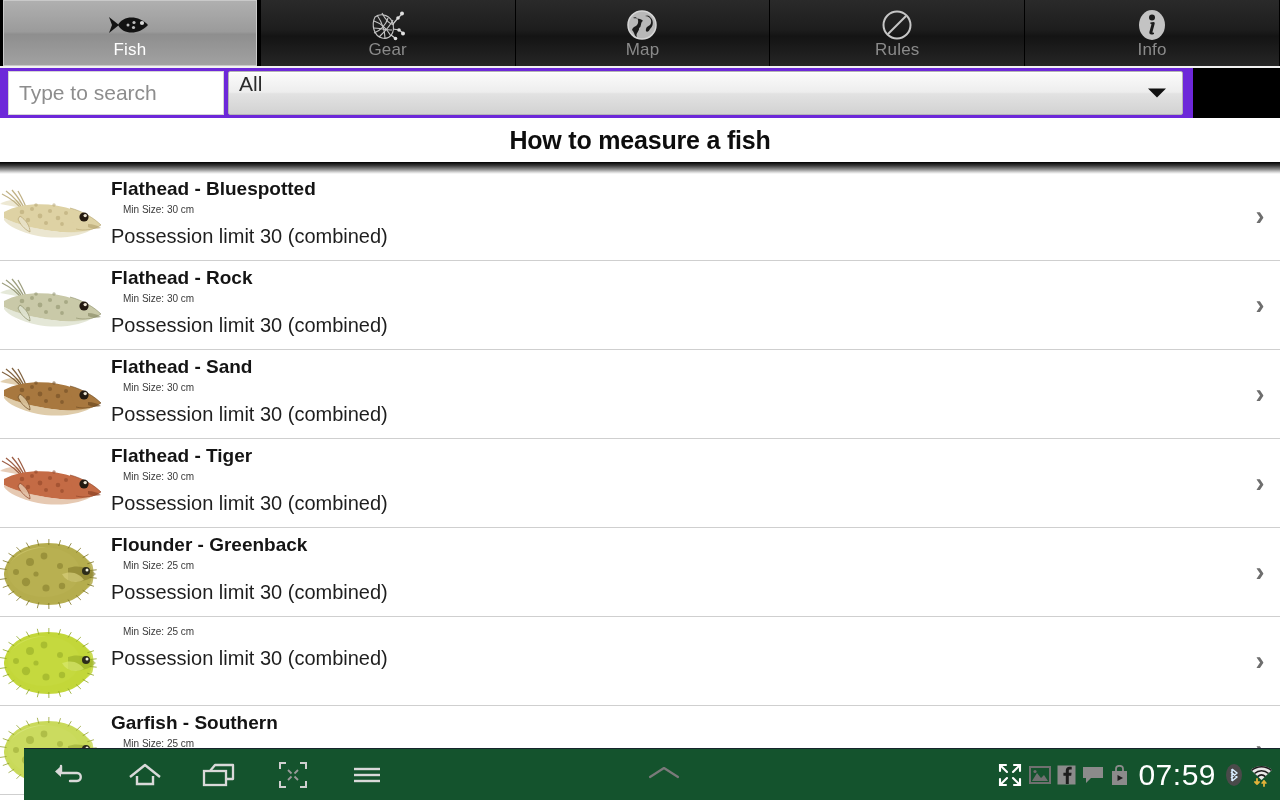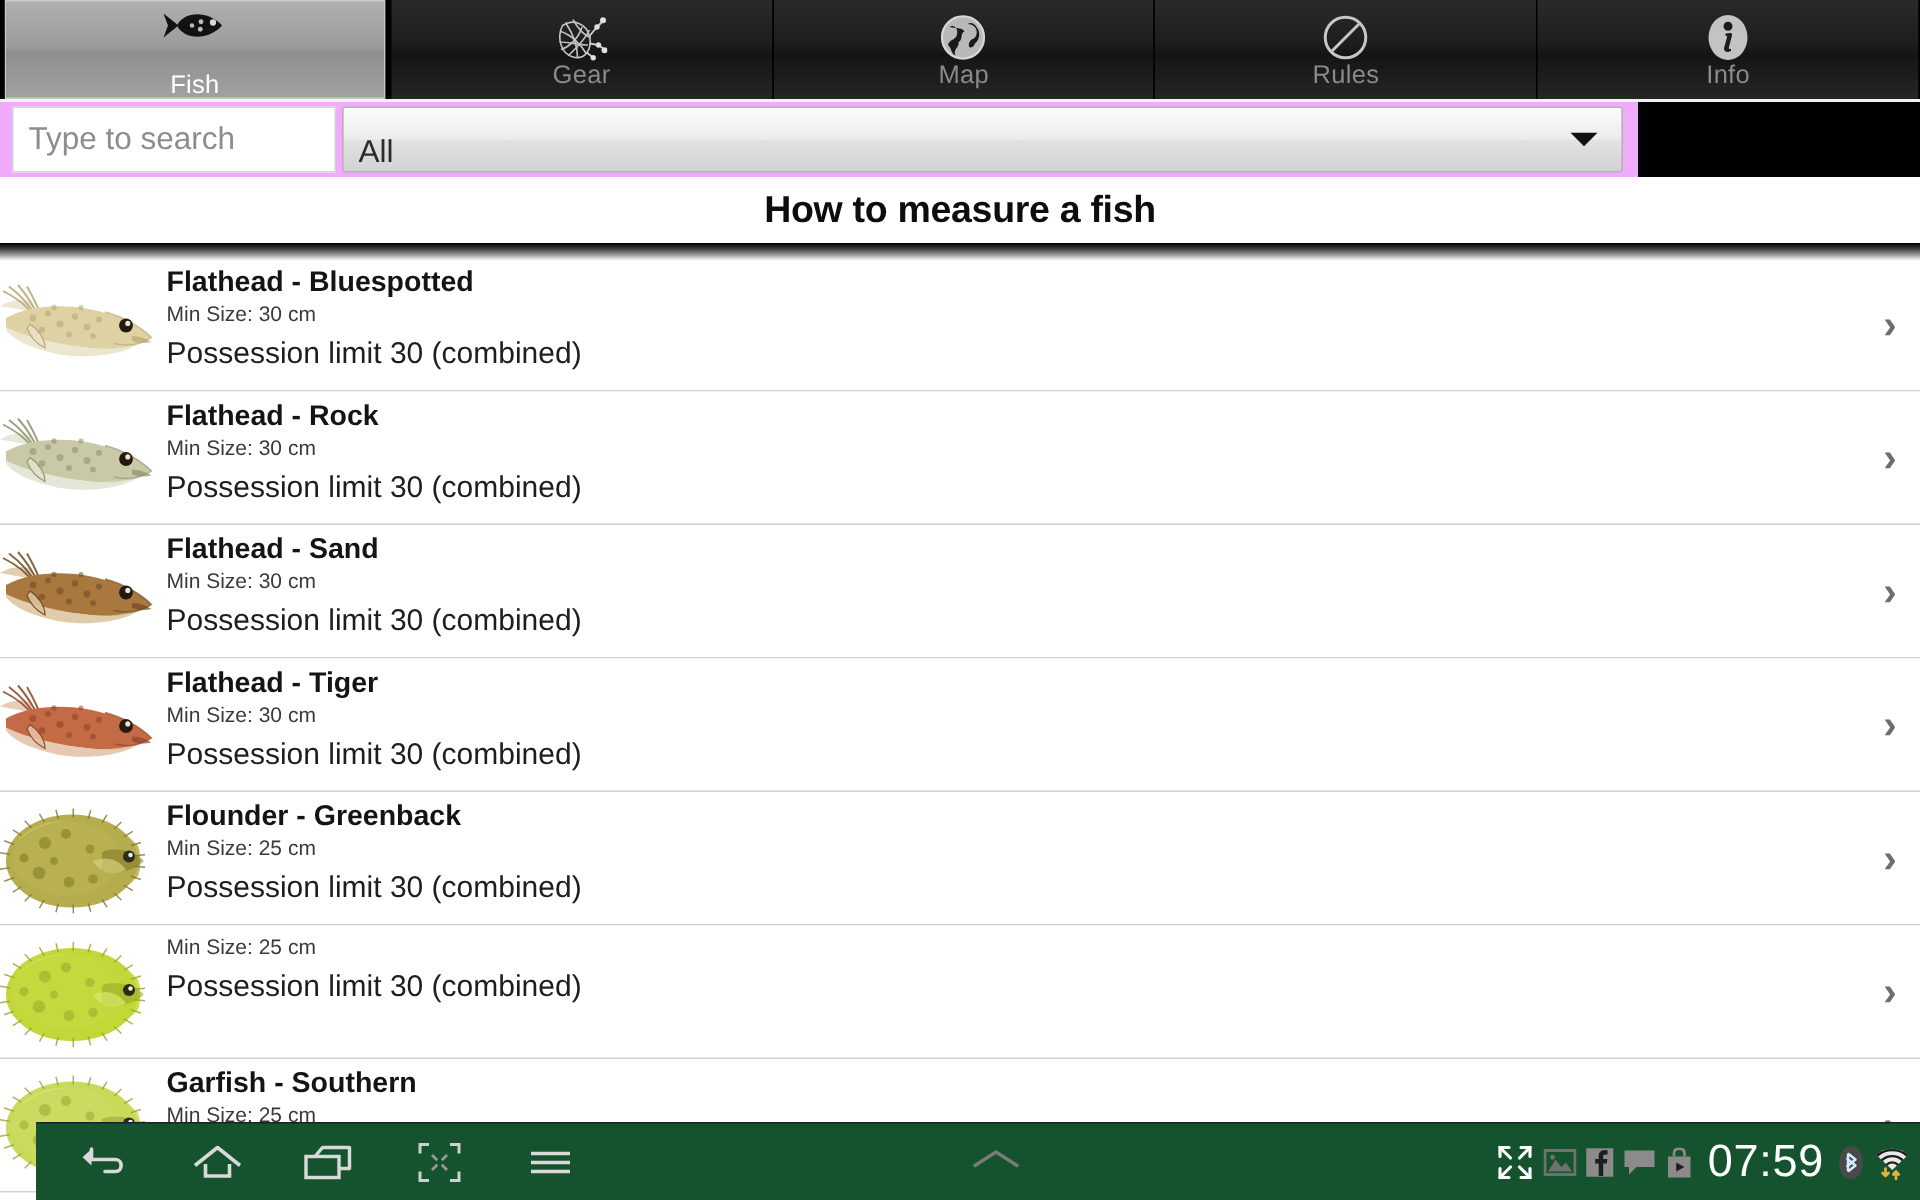--- a/index.html
+++ b/index.html
@@ -27,42 +27,41 @@
     justify-content: center;
     background: linear-gradient(to bottom, #2a2a2a 0%, #1d1d1d 45%, #141414 55%, #262626 100%);
     border-right: 1px solid #000;
     padding-top: 2px;
   }
   .tab:first-child { border-left: 3px solid #000; }
   .tab.selected {
     background: linear-gradient(to bottom, #b0b0b0 0%, #9b9b9b 48%, #8e8e8e 52%, #a2a2a2 100%);
     border-right: 4px solid #000;
     box-shadow: inset 0 0 0 1px #c9c9c9;
-    justify-content: space-between;
   }
   .tab-icon {
     height: 30px;
     display: flex;
     align-items: center;
     justify-content: center;
     margin-bottom: 1px;
   }
   .tab-label {
     font-size: 17px;
     color: #8a8a8a;
     line-height: 18px;
     letter-spacing: 0.2px;
   }
   .tab.selected .tab-label { color: #ffffff; }
 
   
   .searchrow {
     position: absolute; left: 0; top: 68px;
-    width: 1092px; height: 50px;
-    background: #f0abfc;
+    width: 1193px; height: 50px;
+    background: #6d28d9;
     display: flex;
     align-items: center;
     padding: 0 4px;
   }
   .search-input {
     width: 216px; height: 44px;
     border: 1px solid #d4d4d4;
     background: #ffffff;
     font-family: "Liberation Sans", sans-serif;
     font-size: 21px;
@@ -73,21 +72,21 @@
   }
   .search-input::placeholder { color: #8d8d8d; opacity: 1; }
   .spinner {
     flex: 1;
     height: 44px;
     margin-left: 4px; margin-right: 6px;
     background: linear-gradient(to bottom, #fbfbfb 0%, #ededed 48%, #e2e2e2 52%, #d2d2d2 100%);
     border: 1px solid #b4b4b4;
     border-radius: 2px;
     display: flex;
-    align-items: flex-end;
+    align-items: flex-start;
     position: relative;
     box-shadow: 0 1px 0 rgba(255,255,255,0.9) inset;
   }
   .spinner-label {
     font-size: 21px;
     color: #2b2b2b;
     padding-left: 10px;
   }
   .spinner-arrow {
     position: absolute; right: 16px; top: 50%;
@@ -155,23 +154,24 @@
     padding-left: 7px;
     padding-top: 5px;
   }
   .row-title {
     font-size: 19px;
     font-weight: bold;
     color: #141414;
     line-height: 23px;
   }
   .row-sub {
-    font-size: 14px;
+    font-size: 10px;
     color: #3a3a3a;
     line-height: 19px;
+    margin-left: 12px;
   }
   .row-limit {
     font-size: 20px;
     color: #1e1e1e;
     line-height: 30px;
     padding-top: 2px;
   }
   .row-chevron {
     width: 40px;
     flex: 0 0 40px;

